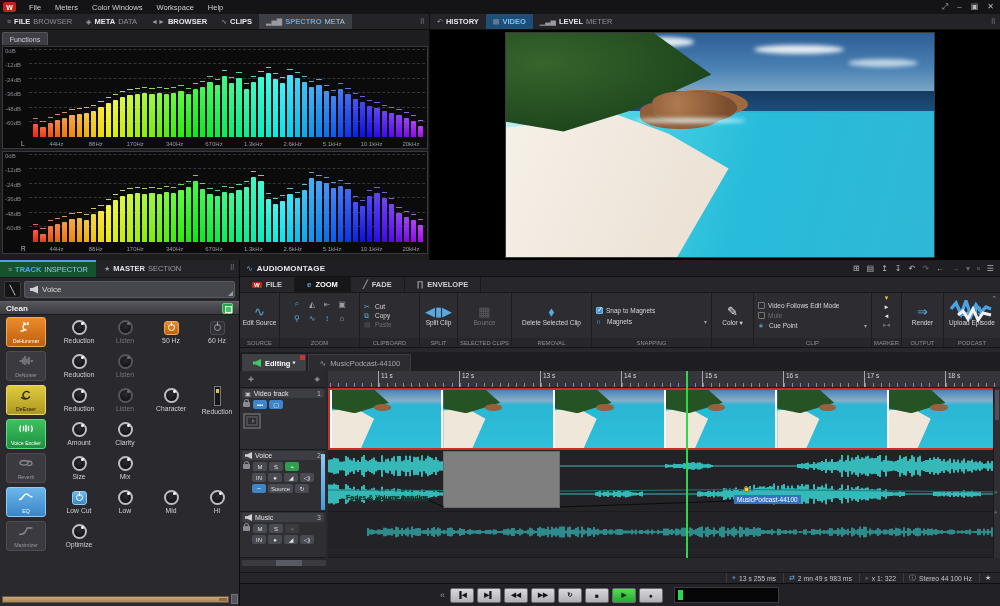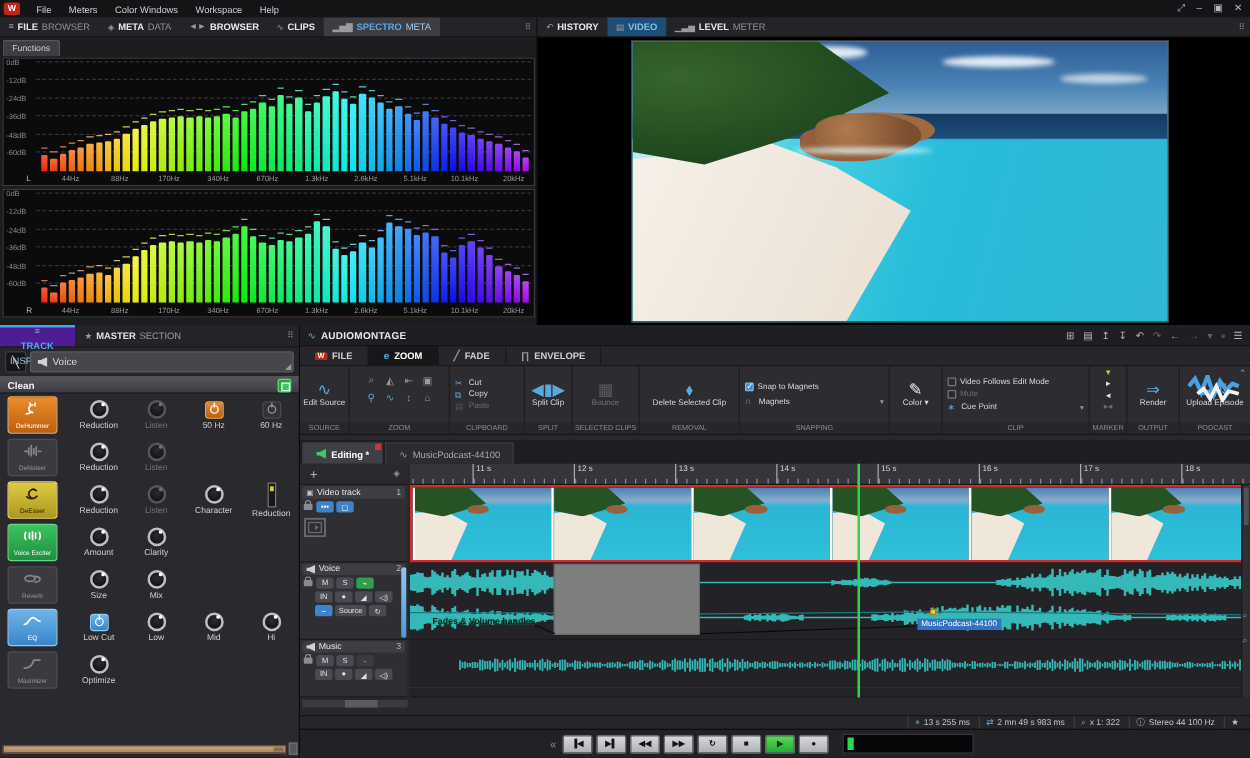--- a/index.html
+++ b/index.html
@@ -56,21 +56,21 @@
   .v-sea { position:absolute; left:0; right:0; top:78px; bottom:0; background:linear-gradient(105deg,#bfeef0 0%,#49d2e4 28%,#27bddbeb 55%,#2fb7d6 100%); }
   .v-sand { position:absolute; left:0; top:66px; bottom:0; width:100%; background:linear-gradient(115deg,#f6f1e9,#eadfd2 60%,#e0cfc0); clip-path:polygon(0 18%, 26% 10%, 38% 22%, 52% 44%, 40% 100%, 0 100%); }
   .v-green { position:absolute; left:0; top:0; width:48%; height:44%; background:radial-gradient(ellipse at 18% 30%,#37652c,#1e461d 70%,#12300f); clip-path:polygon(0 0,72% 0,100% 42%,62% 78%,28% 100%,0 90%); }
   .v-rocks { position:absolute; left:34%; top:26%; width:20%; height:14%; background:radial-gradient(circle at 30% 40%,#b07a50,#7c4e2e 80%); border-radius:40% 60% 50% 50%; box-shadow:-14px 8px 0 -2px #935f3a, 14px -4px 0 -3px #a06a40; }
   .v-foam { position:absolute; left:30%; top:38%; width:26%; height:5px; background:#e8fbfc; border-radius:50%; filter:blur(2px); opacity:.8; }
 
   
   #inspector { left:0; top:260px; width:240px; height:346px; background:#2a2a2e; border-right:1px solid #0c0c0c; }
   #insp-tabs { display:flex; height:18px; background:#242428; font-size:7.5px; align-items:stretch; position:relative; border-bottom:1px solid #18181a; }
   .insp-tab { display:flex; align-items:center; gap:3px; padding:0 8px; }
-  .insp-tab.sel { background:#4c1d95; border-top:2px solid #4aa3e8;flex-direction:column; }
+  .insp-tab.sel { background:#14532d; border-top:2px solid #4aa3e8; }
   #voice-row { display:flex; gap:3px; padding:3px 4px; align-items:center; background:#26262a; }
   #pencil-btn { width:17px; height:17px; background:#151517; border:1px solid #3c3c42; border-radius:2px; color:#ddd; display:flex; align-items:center; justify-content:center; font-size:9px; }
   #voice-dd { flex:1; height:17px; background:#46464d; border:1px solid #5a5a62; border-radius:2px; display:flex; align-items:center; gap:4px; padding:0 5px; font-size:8px; position:relative; }
   #voice-dd::after { content:''; position:absolute; right:1px; bottom:1px; border-left:5px solid transparent; border-bottom:5px solid #9a9aa2; }
   .spk { width:8px; height:8px; background:#d0d0d6; clip-path:polygon(0 32%,32% 32%,100% 0,100% 100%,32% 68%,0 68%); }
   .sec-hdr { height:14px; background:linear-gradient(#55555c,#3b3b41); display:flex; align-items:center; padding:0 6px; font-size:8px; font-weight:bold; color:#f2f2f5; border-top:1px solid #606068; border-bottom:1px solid #1c1c1f; }
   .sec-hdr .grn-btn { margin-left:auto; width:11px; height:11px; background:#26a347; border:1px solid #5fd77f; border-radius:2px; position:relative; }
   .grn-btn::after { content:''; position:absolute; left:2px; top:2px; width:5px; height:5px; border:1px solid #eaffea; background:#3fc763; }
   .sec-hdr .win-btn { margin-left:auto; width:11px; height:11px; border:1px solid #8a8a92; border-radius:2px; position:relative; }
   .win-btn::after{ content:''; position:absolute; left:2px; top:2px; width:5px; height:4px; border:1px solid #8a8a92; border-top-width:2px; }

